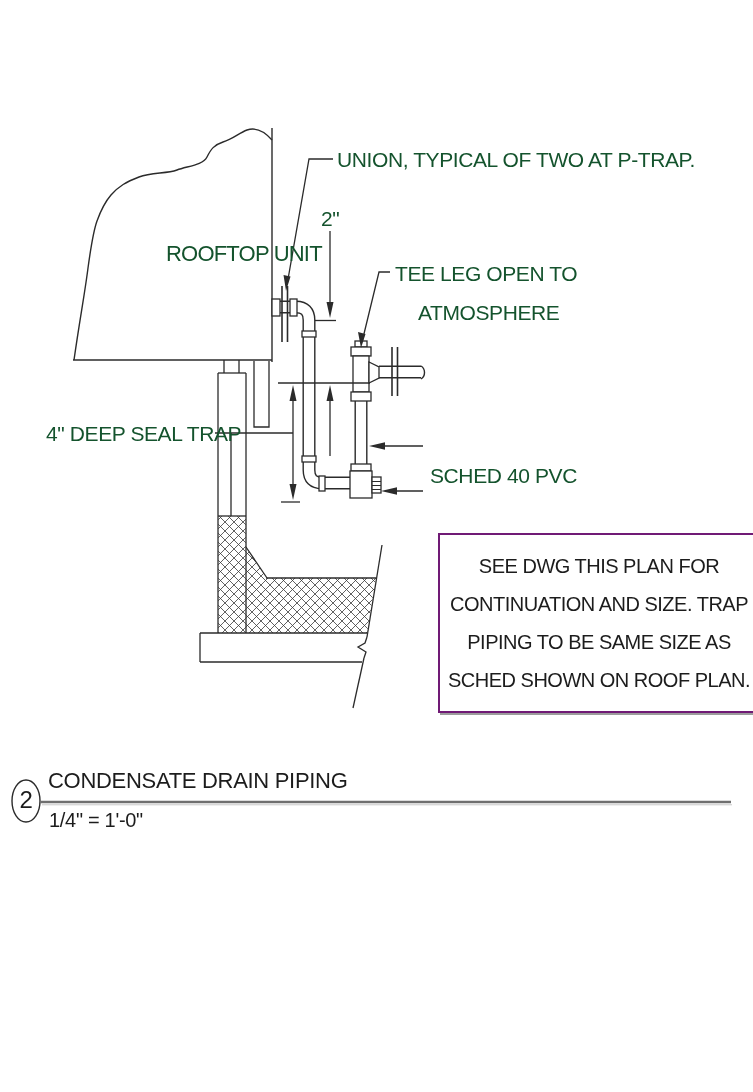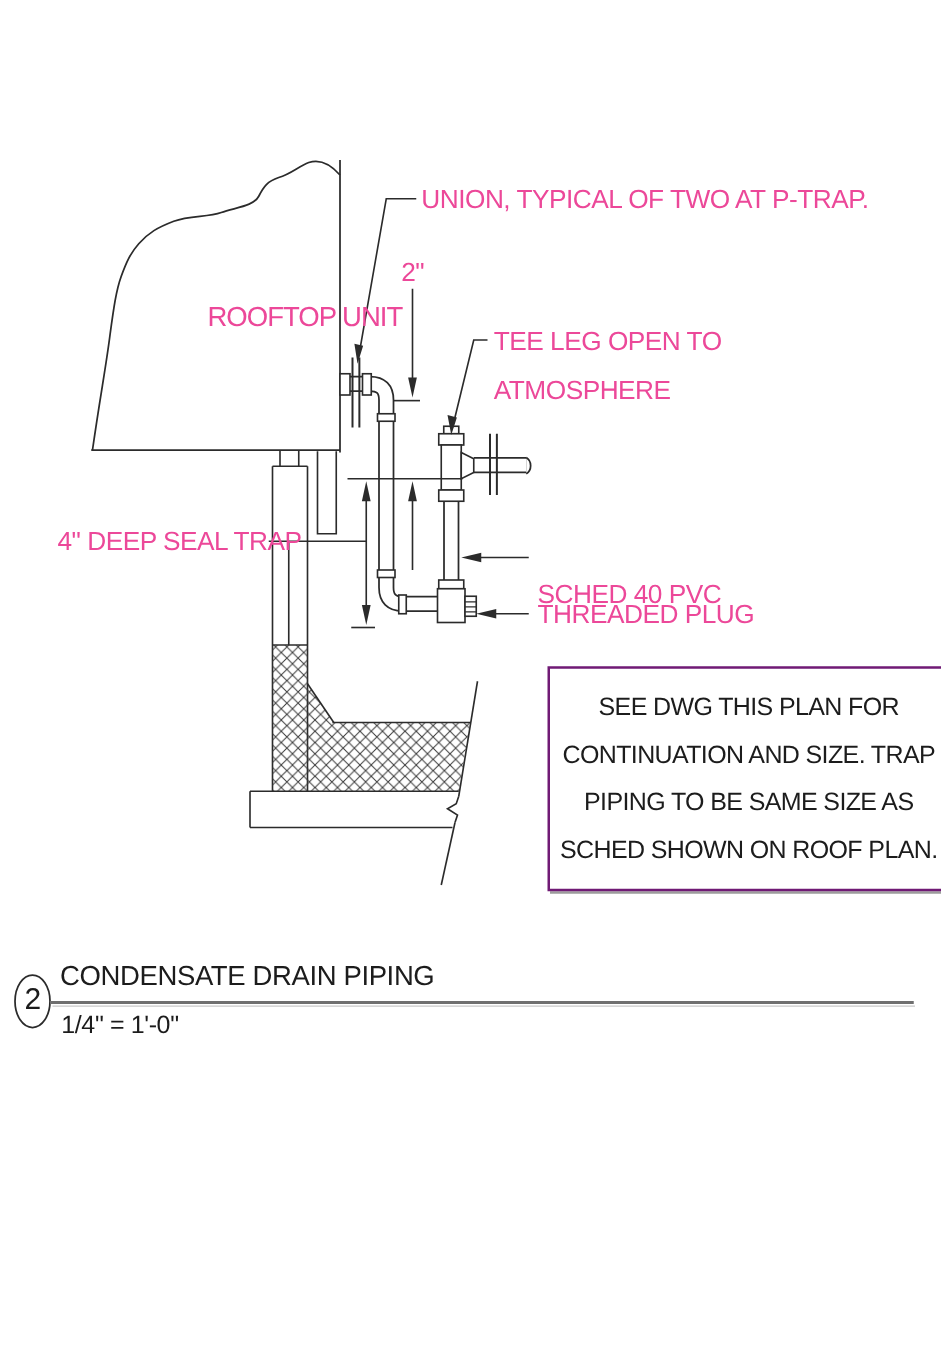--- a/index.html
+++ b/index.html
@@ -3,21 +3,21 @@
 <meta charset="utf-8">
 <style>
   html,body{margin:0;padding:0;background:#ffffff;}
   .canvas{
     position:relative;width:753px;height:1092px;background:#ffffff;overflow:hidden;
     font-family:"Liberation Sans",sans-serif;color:#1c1c1c;
   }
   .canvas svg{position:absolute;left:0;top:0;}
   .lbl{
     position:absolute;white-space:nowrap;
-    font-size:21px;line-height:21px;letter-spacing:-0.4px;color:#ec4899;
+    font-size:21px;line-height:21px;letter-spacing:-0.4px;color:#14532d;
   }
   .lbl-big{font-size:22px;letter-spacing:-0.8px;}
   .note-box{
     position:absolute;left:438px;top:533px;width:322px;height:180px;
     border:2px solid #701a75;background:#ffffff;box-sizing:border-box;
     box-shadow:2px 2px 0 0 #9c9c9c;
     display:flex;flex-direction:column;justify-content:center;align-items:center;
   }
   .note-line{
     font-size:20px;line-height:38px;letter-spacing:-0.5px;text-align:center;white-space:nowrap;
@@ -157,27 +157,26 @@
     </g>
   </svg>
 
   <div class="lbl lbl-big" style="left:122px;top:243px;margin-left:44px;">ROOFTOP UNIT</div>
 
   <div class="lbl" style="left:337px;top:149px;">UNION, TYPICAL OF TWO AT P-TRAP.</div>
 
   <div class="lbl" style="left:321px;top:208px;">2"</div>
 
   <div class="lbl" style="left:395px;top:263px;">TEE LEG OPEN TO</div>
-  <div class="lbl" style="left:395px;top:302px;">ATMOSPHERE</div>
+  <div class="lbl" style="left:418px;top:302px;">ATMOSPHERE</div>
 
   <div class="lbl" style="left:46px;top:423px;">4" DEEP SEAL TRAP</div>
 
   <div class="lbl" style="left:430px;top:437px;margin-top:28px;">SCHED 40 PVC</div>
 
-  <div class="lbl" style="left:430px;top:481px;">THREADED PLUG</div>
 
   <div class="note-box">
     <div class="note-line">SEE DWG THIS PLAN FOR</div>
     <div class="note-line">CONTINUATION AND SIZE. TRAP</div>
     <div class="note-line">PIPING TO BE SAME SIZE AS</div>
     <div class="note-line">SCHED SHOWN ON ROOF PLAN.</div>
   </div>
 
   <div class="detail-num">2</div>
   <div class="title-lbl">CONDENSATE DRAIN PIPING</div>

